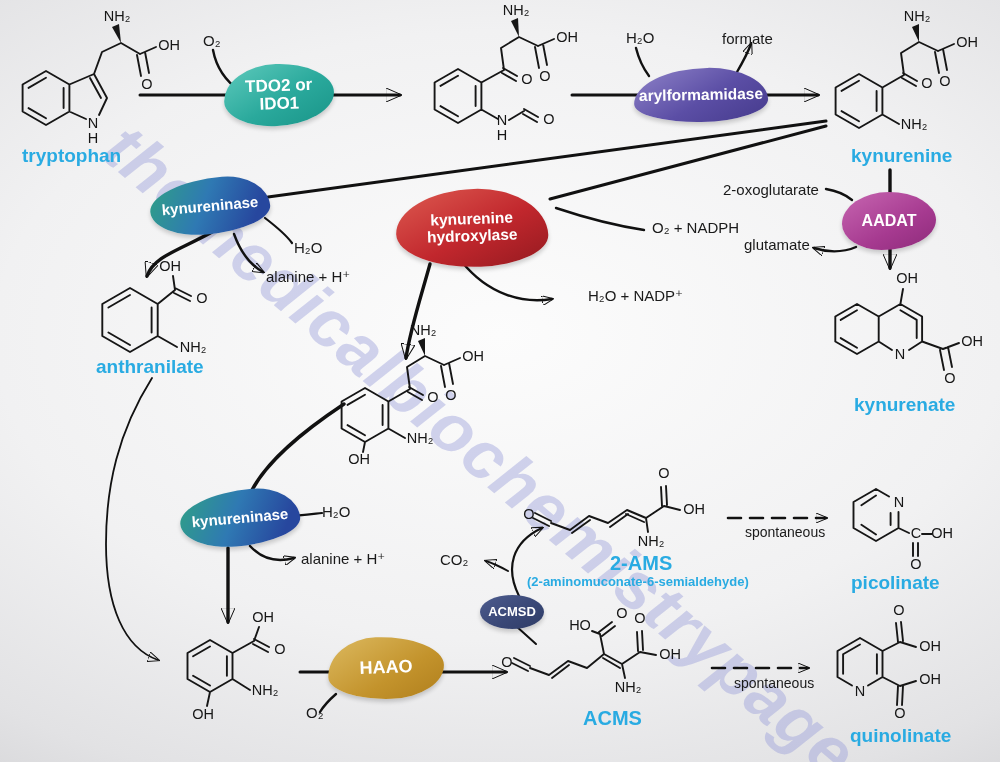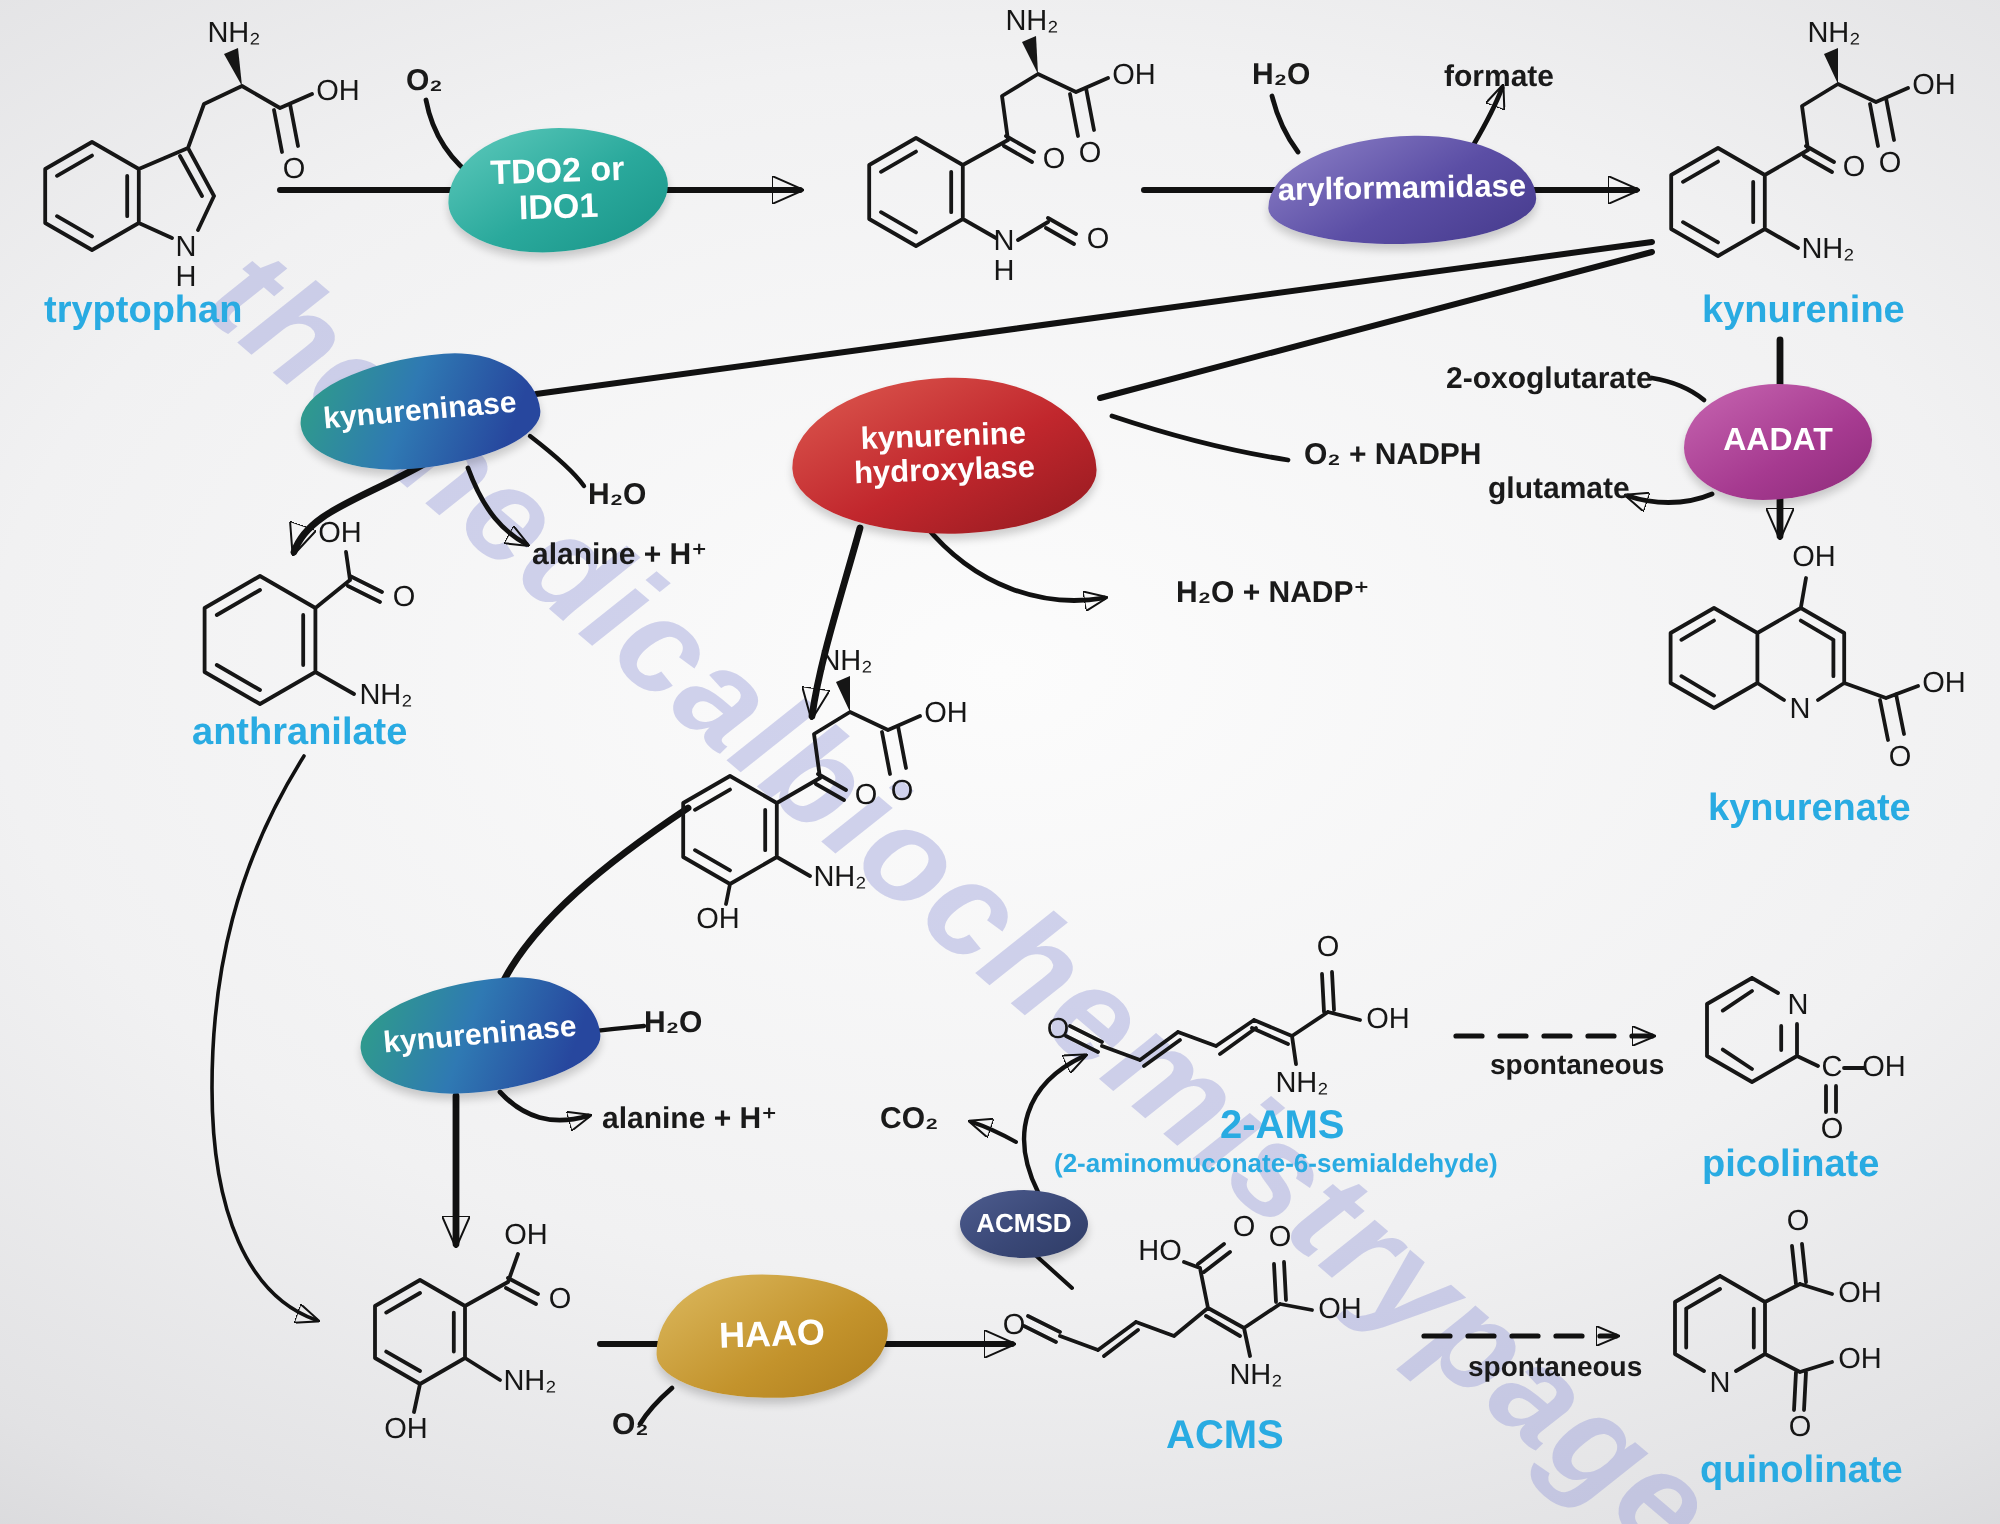--- a/index.html
+++ b/index.html
@@ -34,21 +34,21 @@
   .blob-red{border-radius:52% 48% 45% 55% / 55% 62% 38% 45%;transform:rotate(-2deg);
     background:linear-gradient(155deg,#dd5a50 0%,#c1272d 55%,#951a20 100%);}
   .blob-aadat{border-radius:50% 50% 58% 42% / 55% 48% 52% 45%;
     background:linear-gradient(150deg,#c766b1 0%,#a63a90 60%,#8d2b7a 100%);}
   .blob-haao{border-radius:42% 58% 46% 54% / 62% 48% 52% 38%;transform:rotate(-2deg);
     background:linear-gradient(150deg,#dcb95f 0%,#c3932c 60%,#b07f1d 100%);}
   .blob-acmsd{border-radius:50%;
     background:linear-gradient(150deg,#4d5c8e 0%,#3a4877 55%,#2f3c66 100%);}
   .lbl{position:absolute;z-index:5;color:#29abe2;font-weight:bold;font-size:19px;white-space:nowrap;}
   .sublbl{position:absolute;z-index:5;color:#29abe2;font-weight:bold;font-size:13px;white-space:nowrap;}
-  .cof{position:absolute;z-index:5;color:#1a1a1a;font-weight:bold;font-size:15px;white-space:nowrap;text-align:right;}
+  .cof{position:absolute;z-index:5;color:#1a1a1a;font-weight:normal;font-size:15px;white-space:nowrap;text-align:right;}
   .cof-sm{font-size:14px;}
   .big{font-size:20px;}
 </style>
 </head>
 <body>
 
 <div id="canvas">
 
   <div class="watermark">themedicalbiochemistrypage.org</div>
 

